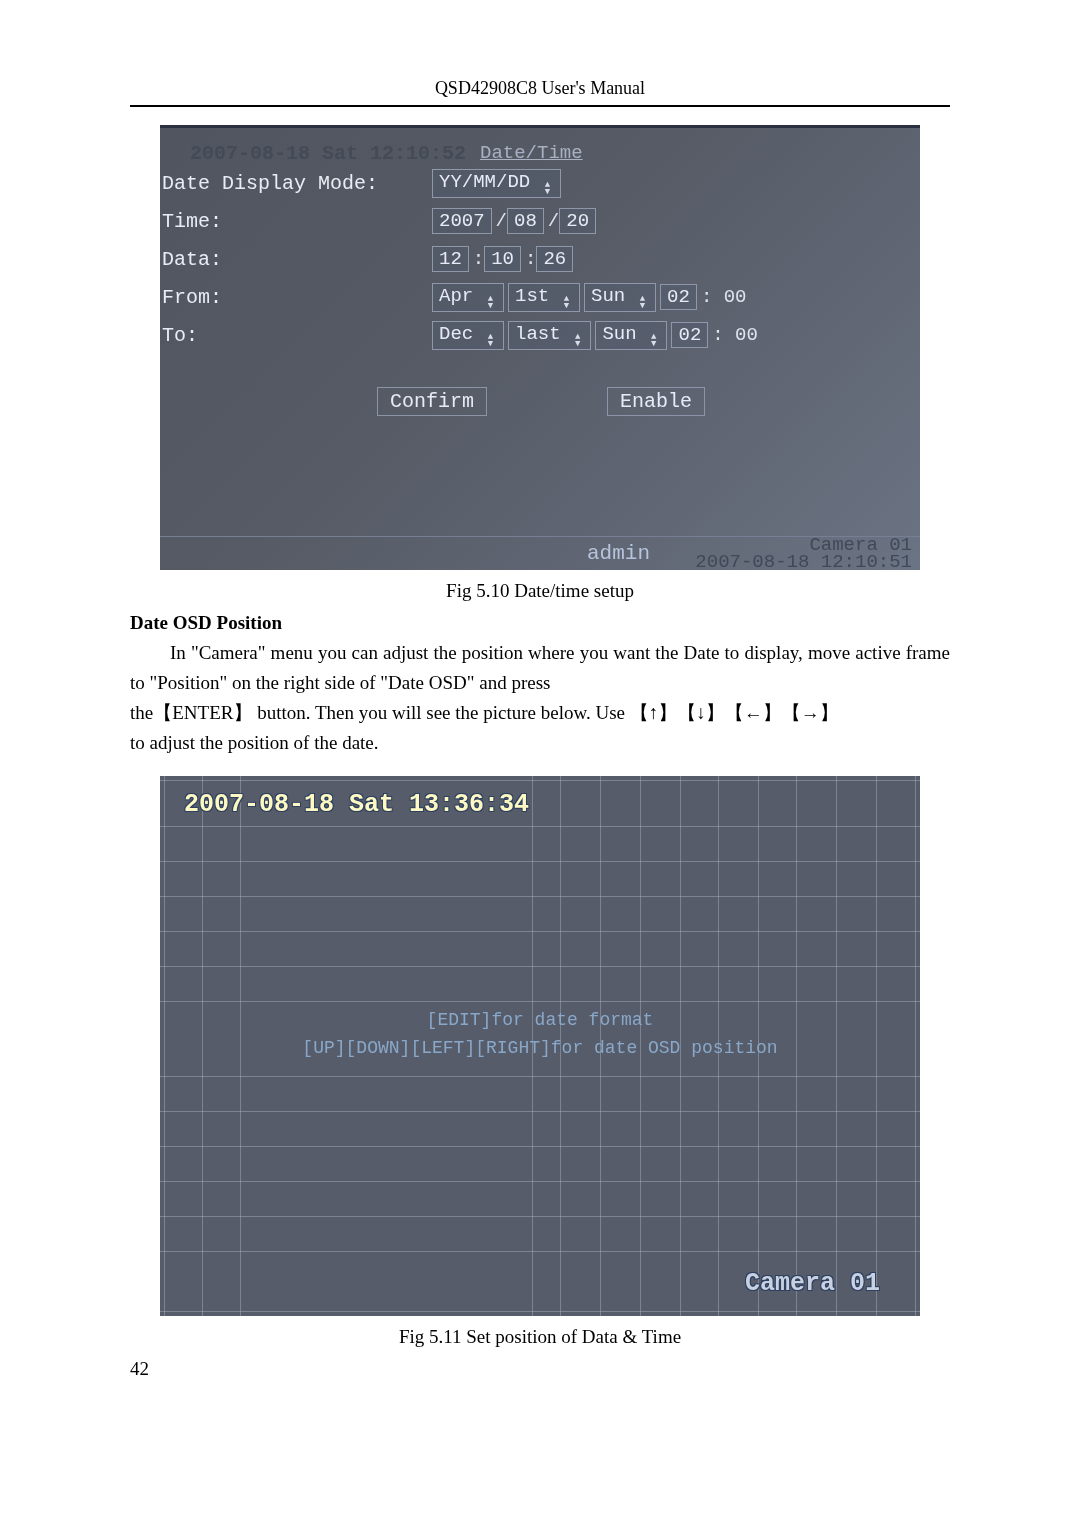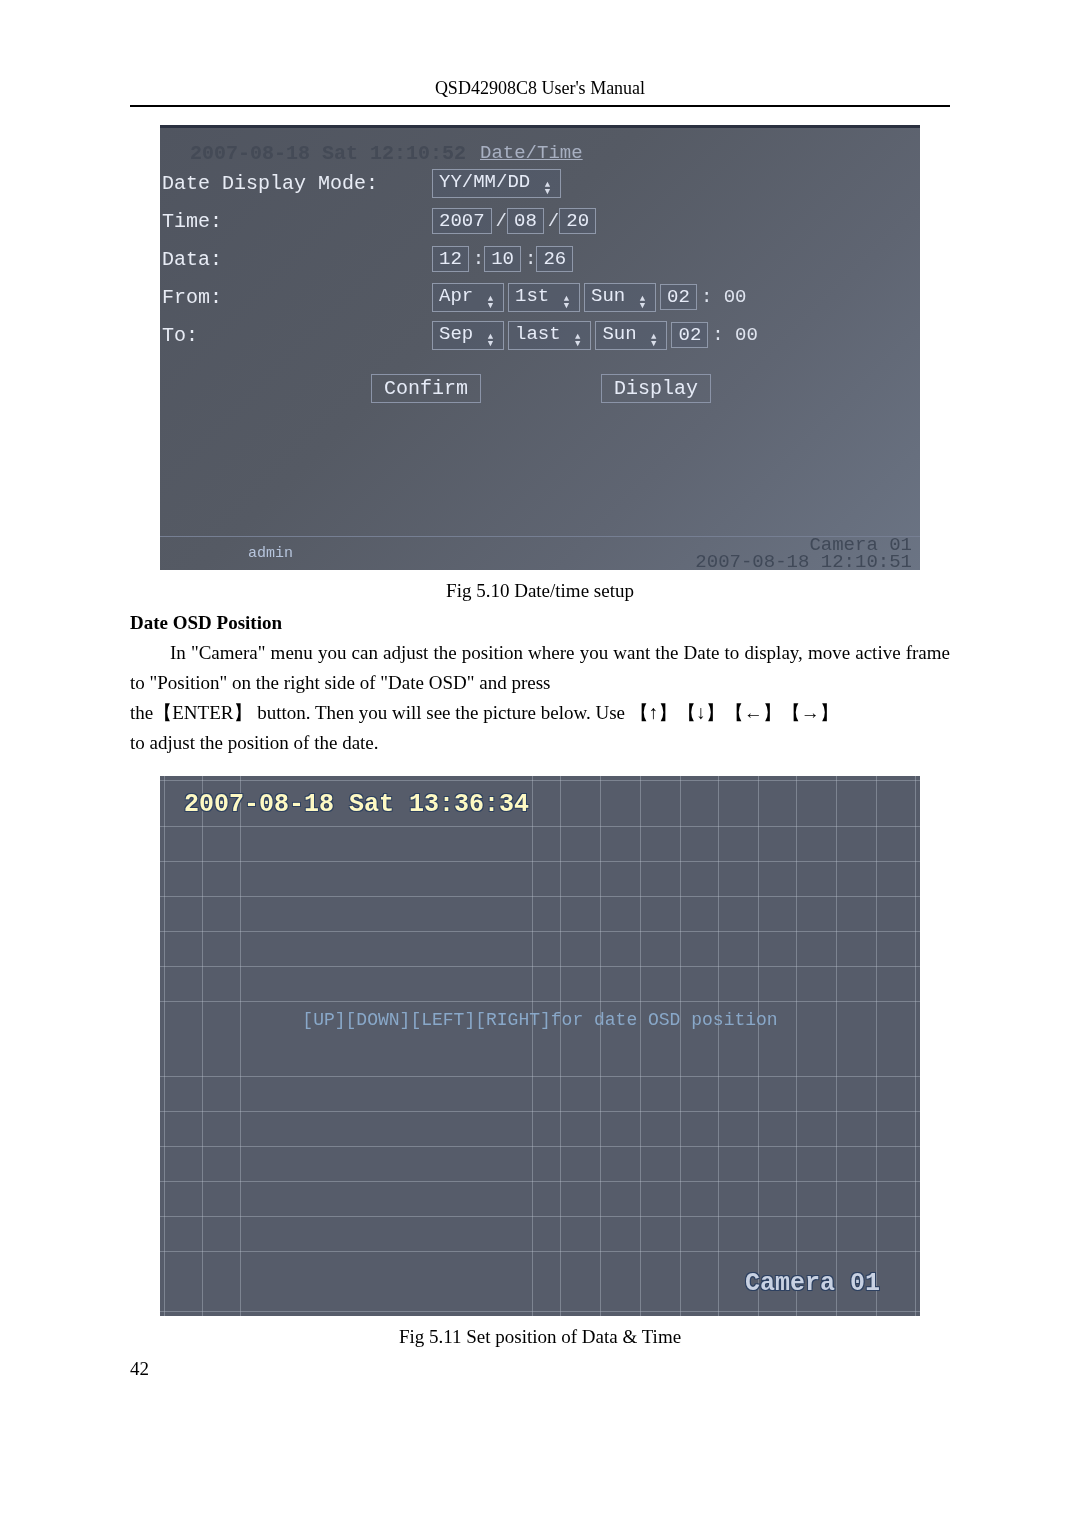--- a/index.html
+++ b/index.html
@@ -62,32 +62,32 @@
     .chk {
       width: 26px; height: 26px; border: 1px solid #8f98aa;
       color: #9db2d4; font-size: 20px; text-align: center;
     }
     .btn {
       border: 1px solid #8b94a8;
       color: #e6ebf7;
       padding: 2px 12px;
       font-size: 20px;
     }
-    .btn-row { display: flex; justify-content: center; gap: 120px; margin-top: 24px; }
+    .btn-row { display: flex; justify-content: center; gap: 120px; margin-top: 37px; }
     .statusbar {
       position: absolute;
       bottom: 0;
       left: 0;
       right: 0;
       height: 34px;
       border-top: 1px solid #767f93;
       display: flex;
       align-items: center;
     }
-    .status-center { flex: 1; text-align: left; color: #b6c4dc; font-size: 15px; padding-left: 88px; }
+    .status-center { flex: 1; text-align: right; color: #b6c4dc; font-size: 21px; padding-left: 88px; }
     .status-right { width: 270px; text-align: right; padding-right: 8px; color: #404958; font-size: 19px; line-height: 17px; }
     .caption { text-align: center; font-size: 19px; margin: 10px 0 10px 0; }
     .heading { font-weight: bold; font-size: 19px; margin: 4px 0; }
     .bodytext { font-size: 19px; line-height: 30px; text-align: justify; }
     .bodytext .indent { display: inline-block; text-indent: 40px; }
 
     .screenshot2 {
       width: 760px;
       height: 540px;
       margin: 18px auto 10px auto;
@@ -188,21 +188,21 @@
             <span>▲</span>
             <span>▼</span>
           </span>
       </span>
       <span class="val-box">02</span>
       <span class="sep">: 00</span>
     </div>
     <div class="row">
       <div class="label-col">To:</div>
       <span class="val-box">
-        <span>Sep</span>
+        <span>Dec</span>
         <span class="spinner">
             <span>▲</span>
             <span>▼</span>
           </span>
       </span>
       <span class="val-box">
         <span>last</span>
         <span class="spinner">
             <span>▲</span>
             <span>▼</span>
@@ -213,21 +213,21 @@
         <span class="spinner">
             <span>▲</span>
             <span>▼</span>
           </span>
       </span>
       <span class="val-box">02</span>
       <span class="sep">: 00</span>
     </div>
     <div class="btn-row">
       <span class="btn">Confirm</span>
-      <span class="btn">Display</span>
+      <span class="btn">Enable</span>
     </div>
   </div>
 
   <div class="statusbar">
     <div class="status-center">admin</div>
     <div class="status-right">
       <div>Camera 01</div>
       <div>2007-08-18 12:10:51</div>
     </div>
   </div>
@@ -268,20 +268,21 @@
     <div class="gl-v" style="left:520px;"></div>
     <div class="gl-v" style="left:558px;"></div>
     <div class="gl-v" style="left:598px;"></div>
     <div class="gl-v" style="left:636px;"></div>
     <div class="gl-v" style="left:676px;"></div>
     <div class="gl-v" style="left:716px;"></div>
     <div class="gl-v" style="right:4px;"></div>
   </div>
   <div class="osd-text">2007-08-18 Sat 13:36:34</div>
   <div class="mid-instructions">
+    <div>[EDIT]for date format</div>
     <div>[UP][DOWN][LEFT][RIGHT]for date OSD position</div>
   </div>
   <div class="cam-label">Camera 01</div>
 </div>
 
 <div class="caption">Fig 5.11 Set position of Data &amp; Time</div>
 
 <div class="page-num">42</div>
 
 </body></html>

